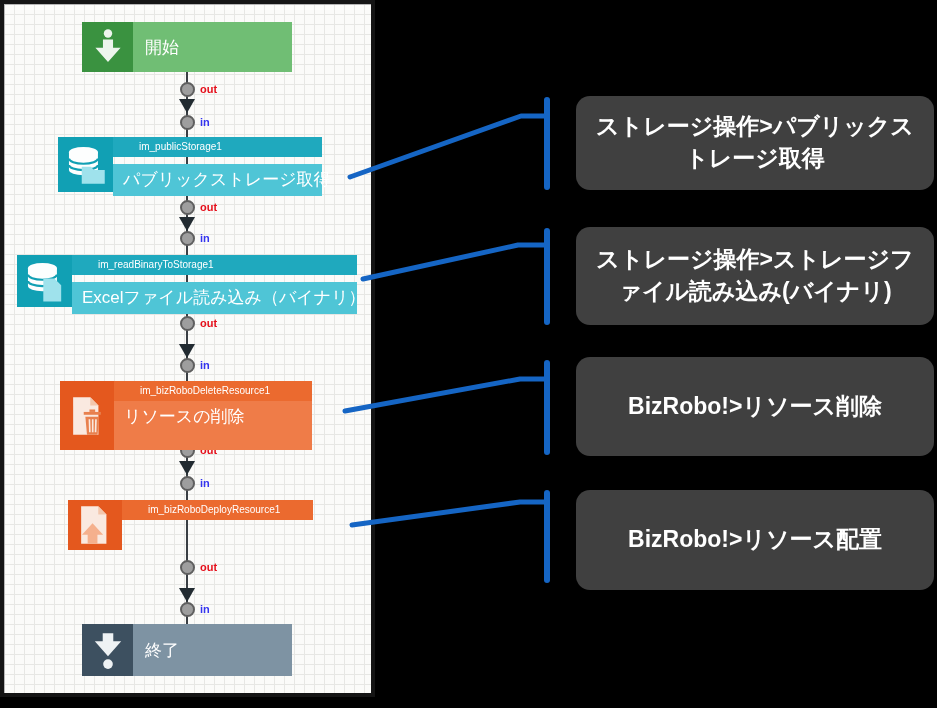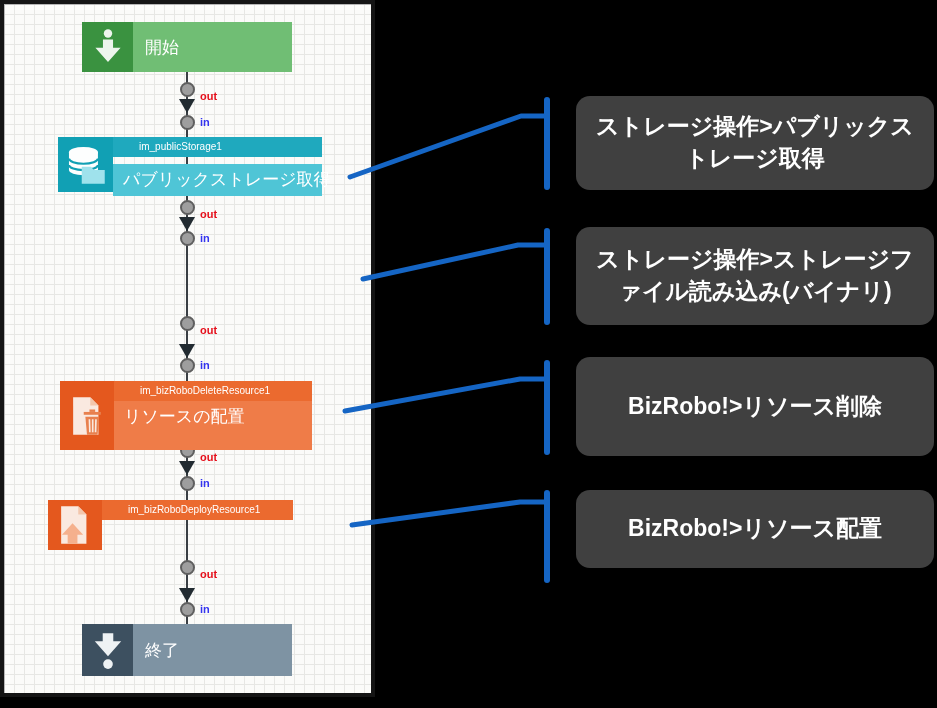--- a/index.html
+++ b/index.html
@@ -17,21 +17,21 @@
 
   
   .flow-line{position:absolute;left:186px;top:60px;width:2px;height:566px;background:#3a3f44;z-index:1;}
   .port{position:absolute;left:180px;width:11px;height:11px;border-radius:50%;
         background:#9e9e9e;border:2px solid #5f5f5f;z-index:2;}
   .arrow-down{position:absolute;left:179px;width:0;height:0;z-index:2;
         border-left:8px solid transparent;border-right:8px solid transparent;
         border-top:14px solid #222b31;}
   .port-lbl{position:absolute;left:200px;height:14px;line-height:14px;
         font-size:11px;font-weight:bold;z-index:2;}
-  .lbl-out{color:#e6101c;margin-top:7px;}
+  .lbl-out{color:#e6101c;}
   .lbl-in{color:#3434ef;}
 
   
   .node{position:absolute;display:flex;z-index:3;color:#fff;}
   .icon-box{flex:0 0 auto;display:flex;align-items:center;justify-content:center;}
   .node-body{flex:1 1 auto;display:flex;flex-direction:column;min-width:0;}
   .node-name{font-size:10px;line-height:20px;padding-left:26px;white-space:nowrap;}
   .node-title{font-size:17px;line-height:32px;padding-left:10px;white-space:nowrap;flex:1;}
   .single .node-title{display:flex;align-items:center;line-height:normal;padding-left:12px;border-radius:16px;}
 
@@ -114,41 +114,56 @@
         <path d="M7 27 a17 6 0 0 0 34 0" fill="none" stroke="#11a0b4" stroke-width="2.5"></path>
         <path d="M22 29 h11 l3 4 h13 v16 h-27 z" fill="#9fe2ec"></path>
       </svg>
     </div>
     <div class="node-body">
       <div class="node-name">im_publicStorage1</div>
       <div class="node-title">パブリックストレージ取得</div>
     </div>
   </div>
 
+  <div class="node n-storage" style="left:17px;top:255px;width:340px;height:52px">
+    <div class="icon-box">
+      <svg width="46" height="46" viewBox="0 0 54 54">
+        <ellipse cx="24" cy="12" rx="17" ry="6" fill="#fdfefe"></ellipse>
+        <path d="M7 12 v21 a17 6 0 0 0 34 0 V12" fill="#fdfefe"></path>
+        <path d="M7 19.5 a17 6 0 0 0 34 0" fill="none" stroke="#11a0b4" stroke-width="2.5"></path>
+        <path d="M7 27 a17 6 0 0 0 34 0" fill="none" stroke="#11a0b4" stroke-width="2.5"></path>
+        <path d="M25 24 h13 l8 8 v19 h-21 z" fill="#9fe2ec"></path>
+      </svg>
+    </div>
+    <div class="node-body">
+      <div class="node-name">im_readBinaryToStorage1</div>
+      <div class="node-title">Excelファイル読み込み（バイナリ）</div>
+    </div>
+  </div>
 
   <div class="node n-biz" style="left:60px;top:381px;width:252px;height:69px">
     <div class="icon-box">
       <svg width="44" height="44" viewBox="0 0 54 52">
         <path d="M10 3 h21 l10 10 v36 h-31 z" fill="#fae9e0"></path>
         <path d="M31 3 l10 10 h-10 z" fill="#f3c6ac"></path>
         <rect x="30" y="18" width="7" height="3" fill="#e8804e"></rect>
         <rect x="23" y="21" width="21" height="3.5" fill="#e8804e"></rect>
         <path d="M25 27 h17 l-2 22 h-13 z" fill="#e8804e"></path>
         <line x1="30" y1="30" x2="30.5" y2="46" stroke="#fae9e0" stroke-width="2"></line>
         <line x1="34" y1="30" x2="34" y2="46" stroke="#fae9e0" stroke-width="2"></line>
         <line x1="38" y1="30" x2="37.5" y2="46" stroke="#fae9e0" stroke-width="2"></line>
       </svg>
     </div>
     <div class="node-body">
       <div class="node-name">im_bizRoboDeleteResource1</div>
-      <div class="node-title">リソースの配置</div>
-    </div>
-  </div>
-
-  <div class="node n-biz" style="left:48px;top:500px;width:245px;height:50px">
+      <div class="node-title">リソースの削除</div>
+    </div>
+  </div>
+
+  <div class="node n-biz" style="left:68px;top:500px;width:245px;height:50px">
     <div class="icon-box">
       <svg width="44" height="44" viewBox="0 0 54 52">
         <path d="M10 3 h21 l10 10 v36 h-31 z" fill="#fae9e0"></path>
         <path d="M31 3 l10 10 h-10 z" fill="#f3c6ac"></path>
         <path d="M18 49 v-11 h-7 l13-14 13 14 h-7 v11 z" fill="#f5b08d"></path>
       </svg>
     </div>
     <div class="node-body">
       <div class="node-name">im_bizRoboDeployResource1</div>
     </div>
@@ -180,17 +195,17 @@
 
   <div class="ann-box" style="top:96px;height:94px">
     <div class="ann-text">ストレージ操作&gt;パブリックストレージ取得</div>
   </div>
   <div class="ann-box" style="top:227px;height:98px">
     <div class="ann-text">ストレージ操作&gt;ストレージファイル読み込み(バイナリ)</div>
   </div>
   <div class="ann-box" style="top:357px;height:99px">
     <div class="ann-text">BizRobo!&gt;リソース削除</div>
   </div>
-  <div class="ann-box" style="top:490px;height:78px">
+  <div class="ann-box" style="top:490px;height:100px">
     <div class="ann-text">BizRobo!&gt;リソース配置</div>
   </div>
 
 </div>
 
 </body></html>

